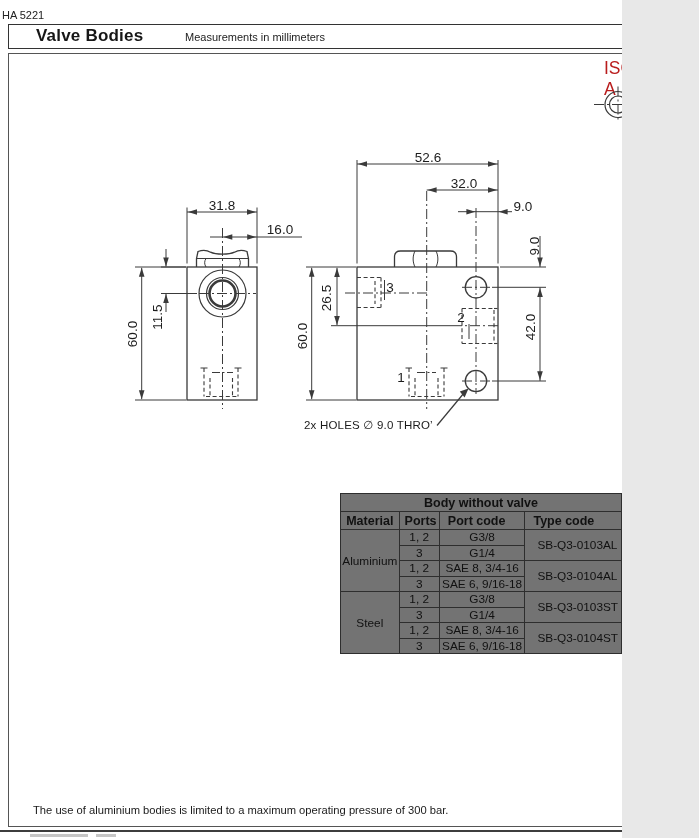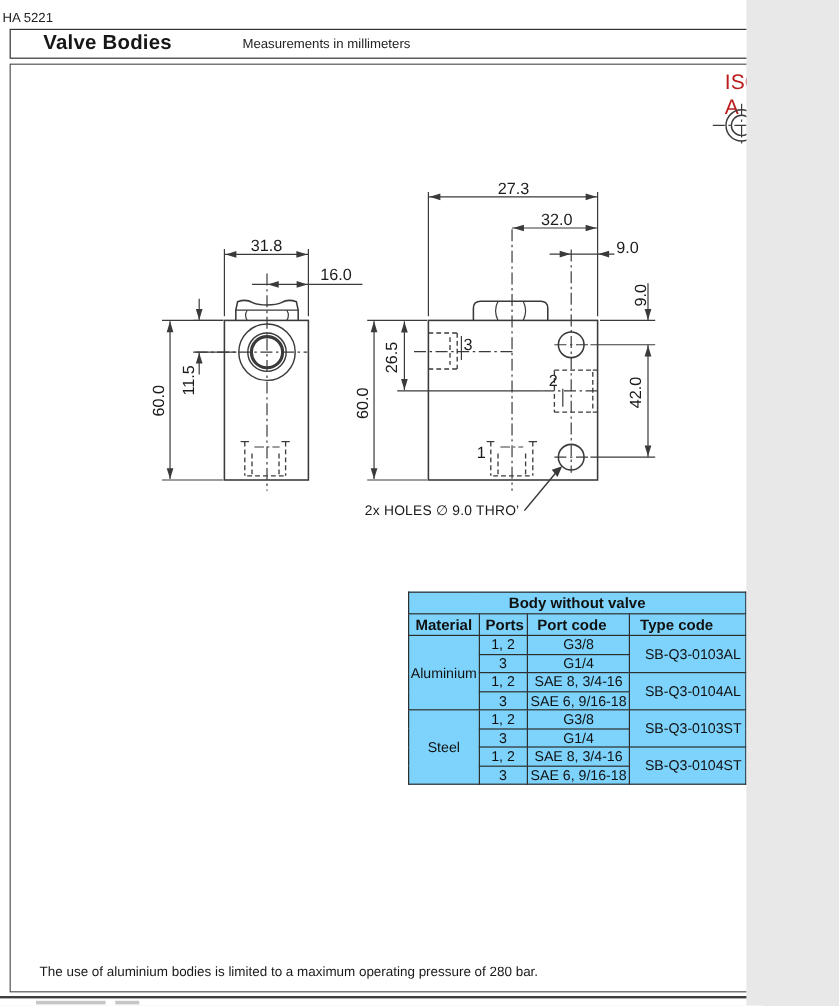--- a/index.html
+++ b/index.html
@@ -5,32 +5,32 @@
   * { margin:0; padding:0; box-sizing:border-box; }
   body { background:#e8e8e8; font-family:"Liberation Sans", sans-serif; }
   .page {
     position:relative; width:622px; height:838px; background:#ffffff;
     color:#111; overflow:hidden; font-family:"Liberation Sans", sans-serif;
   }
   .abs { position:absolute; }
   .doc-code { left:2px; top:9px; font-size:11px; color:#222; }
   .header-box { left:8px; top:24px; width:689px; height:25px; border:1.6px solid #333; background:#fff; }
   .header-title { left:36px; top:26px; font-size:17px; font-weight:bold; color:#161616; letter-spacing:.2px; }
-  .header-sub { left:202px; top:31px; font-size:11px; color:#222; }
+  .header-sub { left:185px; top:31px; font-size:11px; color:#222; }
   .main-box { left:8px; top:53px; width:689px; height:774px; border:1.4px solid #555; border-top-width:1.6px; }
   .iso-label { left:604px; top:58px; font-size:17.5px; color:#b91c1c; }
   .dim { font-size:13.5px; color:#1c1c1c; white-space:nowrap; transform:translate(-50%,-50%); }
   .rot { transform:translate(-50%,-50%) rotate(-90deg); }
   .portlbl { font-size:13.5px; color:#1c1c1c; transform:translate(-50%,-50%); }
   .holes-note { left:304px; top:418px; font-size:11.5px; font-weight:400; color:#1a1a1a; letter-spacing:.2px; }
   .footer-note { left:33px; top:804px; font-size:11.2px; color:#1a1a1a; }
   .bottom-rule { left:0; top:830px; width:699px; height:2.4px; background:#3d3d3d; }
   .frag { height:3px; background:#c6c6c6; top:834px; }
   table.spec { position:absolute; left:340px; top:493px; border-collapse:collapse; table-layout:fixed;
-    border:1.6px solid #2e2e2e; background:#7dd3fc; }
+    border:1.6px solid #2e2e2e; background:#737373; }
   table.spec td, table.spec th { border:1px solid #2e2e2e; font-family:"Liberation Sans",sans-serif;
     overflow:hidden; white-space:nowrap; }
   .t-title { height:18px; font-size:12.5px; font-weight:bold; text-align:center; }
   th.col { height:18px; font-size:12.5px; font-weight:bold; text-align:left; padding-left:8px; }
   th.col.c { text-align:center; padding-left:0; }
   th.col.p { padding-left:5px; }
   td.cell { height:15.5px; font-size:11.8px; text-align:center; }
   td.mat { font-size:11.8px; text-align:center;margin-left:28px; }
   td.code { font-size:11.8px; text-align:left; padding-left:12px; }
   svg.draw { position:absolute; left:0; top:0; pointer-events:none; }
@@ -193,21 +193,21 @@
         <path d="M311.7,399.2 L308.9,390.2 L314.5,390.2 Z"></path>
       <path d="M468.5,388.5 L459.8,391.5 L464.6,397.4 Z"></path>
     </g>
   </svg>
 
   <span class="abs dim" style="left:222px; top:205px;">31.8</span>
   <span class="abs dim" style="left:280px; top:229px;">16.0</span>
   <span class="abs dim rot" style="left:157px; top:317px;">11.5</span>
   <span class="abs dim rot" style="left:132px; top:334px;">60.0</span>
 
-  <span class="abs dim" style="left:428px; top:157px;">27.3</span>
+  <span class="abs dim" style="left:428px; top:157px;">52.6</span>
   <span class="abs dim" style="left:464px; top:183px;">32.0</span>
   <span class="abs dim" style="left:523px; top:206px;">9.0</span>
   <span class="abs dim rot" style="left:534px; top:246px;">9.0</span>
   <span class="abs dim rot" style="left:326px; top:298px;">26.5</span>
   <span class="abs dim rot" style="left:302px; top:336px;">60.0</span>
   <span class="abs dim rot" style="left:530px; top:327px;">42.0</span>
 
   <span class="abs portlbl" style="left:390px; top:287px;">3</span>
   <span class="abs portlbl" style="left:461px; top:317px;">2</span>
   <span class="abs portlbl" style="left:401px; top:377px;">1</span>
@@ -265,19 +265,19 @@
       <td class="cell">SAE 8, 3/4-16</td>
       <td class="code" rowspan="2">SB-Q3-0104ST</td>
     </tr>
     <tr>
       <td class="cell">3</td>
       <td class="cell">SAE 6, 9/16-18</td>
     </tr>
   </tbody>
     </table>
 
-  <span class="abs footer-note">The use of aluminium bodies is limited to a maximum operating pressure of 280 bar.</span>
+  <span class="abs footer-note">The use of aluminium bodies is limited to a maximum operating pressure of 300 bar.</span>
 
   <div class="abs bottom-rule"></div>
   <div class="abs frag" style="left:30px; width:58px;"></div>
   <div class="abs frag" style="left:96px; width:20px;"></div>
 
 </div>
 
 </body></html>

